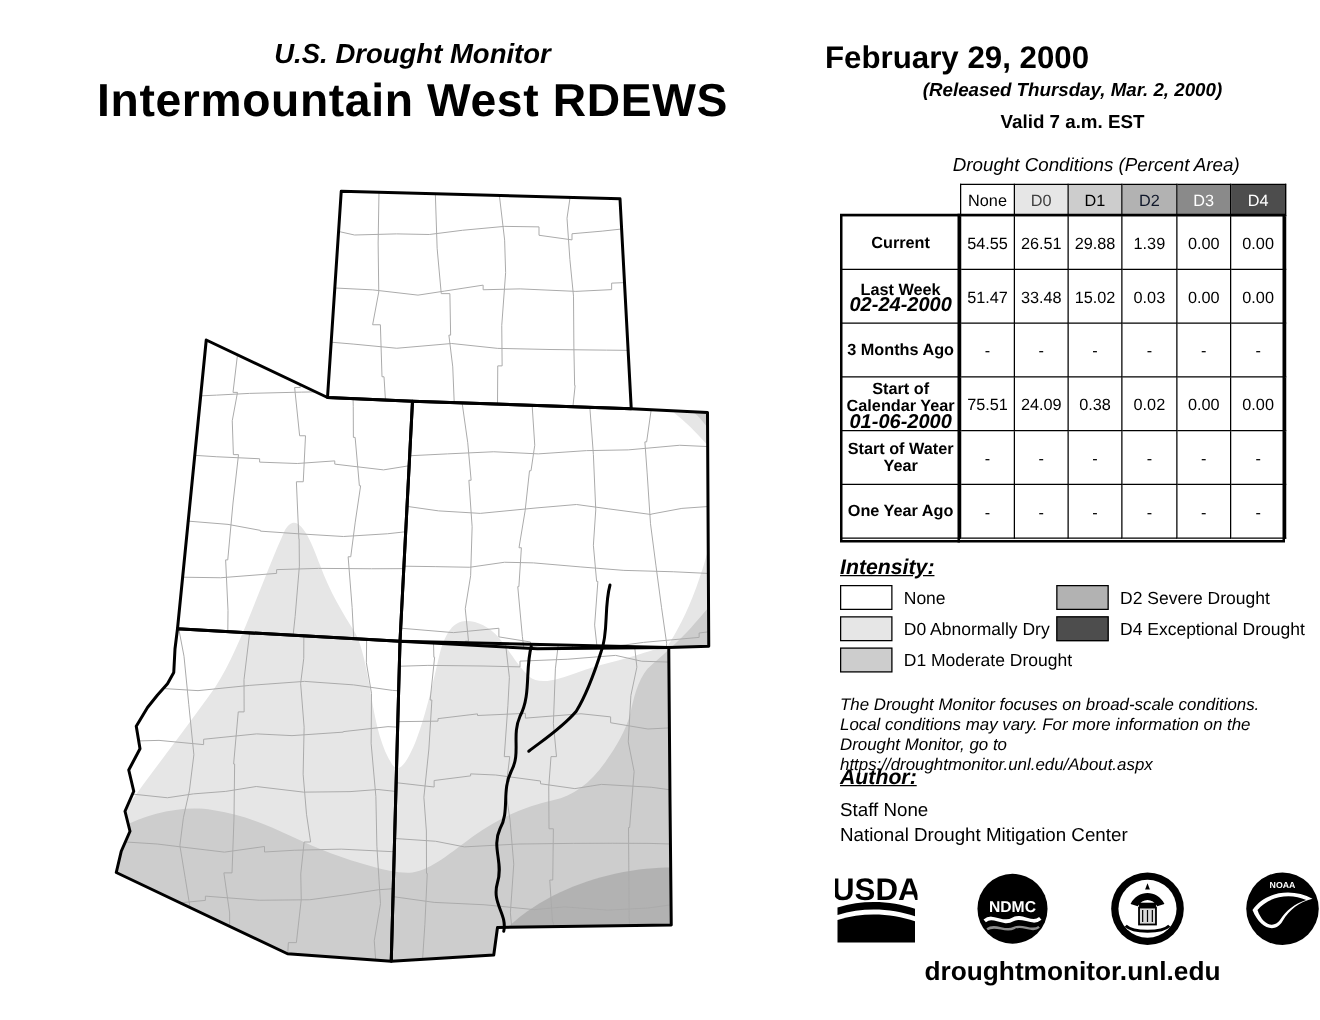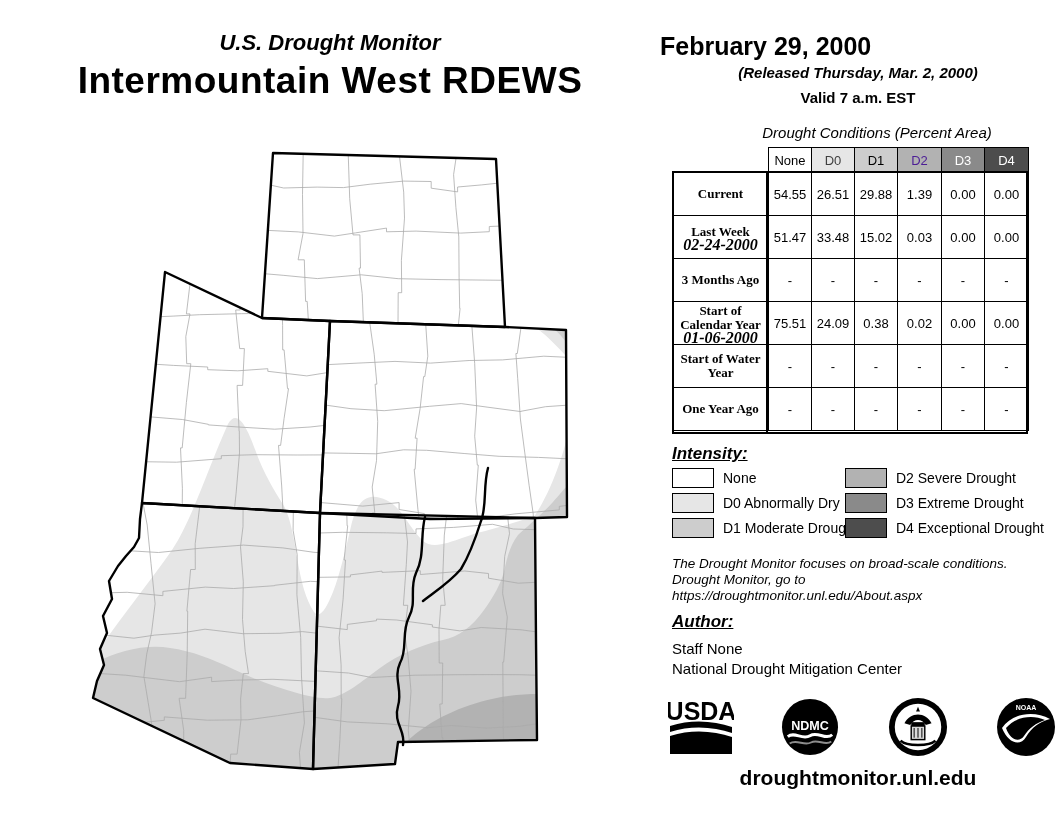--- a/index.html
+++ b/index.html
@@ -12,21 +12,21 @@
   .date-main{left:660px;top:32px;width:396px;text-align:left;font-size:25px;font-weight:bold;}
   .date-released{left:660px;top:64px;width:396px;text-align:center;font-size:15px;font-weight:bold;font-style:italic;}
   .date-valid{left:660px;top:89px;width:396px;text-align:center;font-size:15px;font-weight:bold;}
   .tbl-caption{left:726px;top:124px;width:302px;text-align:center;font-size:15px;font-style:italic;}
   
   table.dm{border-collapse:collapse;table-layout:fixed;width:356px;}
   table.dm td{padding:0;text-align:center;vertical-align:middle;font-size:13px;}
   td.hcell{border:1px solid #000;height:24px;font-size:13px;}
   td.blank{border:none;}
   tr.brow td{border:1px solid #000;height:42px;}
-  td.lbl{font-weight:bold;font-size:13px;line-height:14px;font-family:Liberation Serif, serif;}
+  td.lbl{font-weight:bold;font-size:13px;line-height:14px;}
   td.lbl .sub{display:block;font-weight:bold;font-style:italic;font-size:16px;line-height:11px;}
   td.lbl .sub:empty{display:none;}
   .tbl-outline{left:672px;top:171px;width:352px;height:259px;border:2px solid #000;}
   .tbl-vline{left:766px;top:171px;width:2px;height:263px;background:#000;}
   
   .intensity-head{left:672px;top:444px;font-size:17px;font-weight:bold;font-style:italic;text-decoration:underline;}
   .legend{left:672px;top:468px;width:384px;}
   .leg-col{position:absolute;top:0;}
   .leg-col.c1{left:0;}
   .leg-col.c2{left:173px;}
@@ -174,21 +174,21 @@
           <col style="width:44px">
           <col style="width:43px">
           <col style="width:44px">
         </colgroup>
       <tbody>
           <tr>
         <td class="blank"></td>
         <td class="hcell" style="background: rgb(255, 255, 255); color: rgb(0, 0, 0);">None</td>
         <td class="hcell" style="background: rgb(230, 230, 230); color: #404040;">D0</td>
         <td class="hcell" style="background: rgb(205, 205, 205); color: rgb(0, 0, 0);">D1</td>
-        <td class="hcell" style="background: rgb(178, 178, 178); color: #4c1d95;">D2</td>
+        <td class="hcell" style="background: rgb(178, 178, 178); color: #0f172a;">D2</td>
         <td class="hcell" style="background: rgb(138, 138, 138); color: rgb(255, 255, 255);">D3</td>
         <td class="hcell" style="background: rgb(77, 77, 77); color: rgb(255, 255, 255);">D4</td>
       </tr>
       <tr class="brow">
         <td class="lbl"><span>Current</span></td>
         <td>54.55</td>
         <td>26.51</td>
         <td>29.88</td>
         <td>1.39</td>
         <td>0.00</td>
@@ -260,32 +260,29 @@
         <span class="leg-swatch" style="background: rgb(205, 205, 205);"></span>
         <span class="leg-label">D1 Moderate Drought</span>
       </div>
     </div>
     <div class="leg-col c2">
       <div class="leg-item">
         <span class="leg-swatch" style="background: rgb(178, 178, 178);"></span>
         <span class="leg-label">D2 Severe Drought</span>
       </div>
       <div class="leg-item">
-        <span class="leg-swatch" style="background: rgb(138, 138, 138);"></span>
-        <span class="leg-label">D3 Extreme Drought</span>
-      </div>
-      <div class="leg-item">
         <span class="leg-swatch" style="background: rgb(77, 77, 77);"></span>
         <span class="leg-label">D4 Exceptional Drought</span>
       </div>
     </div>
   </div>
 
   <div class="abs disclaimer">
     <div>The Drought Monitor focuses on broad-scale conditions.</div>
+    <div>Local conditions may vary. For more information on the</div>
     <div>Drought Monitor, go to https://droughtmonitor.unl.edu/About.aspx</div>
   </div>
 
   <div class="abs author-head">Author:</div>
   <div class="abs author-name">Staff None</div>
   <div class="abs author-org">National Drought Mitigation Center</div>
 
   <div class="abs logos">
     <svg width="66" height="58" viewBox="0 0 66 58">
       <text x="33" y="22" text-anchor="middle" font-family="Liberation Serif, serif" font-weight="bold" font-size="25" fill="#000">USDA</text>

